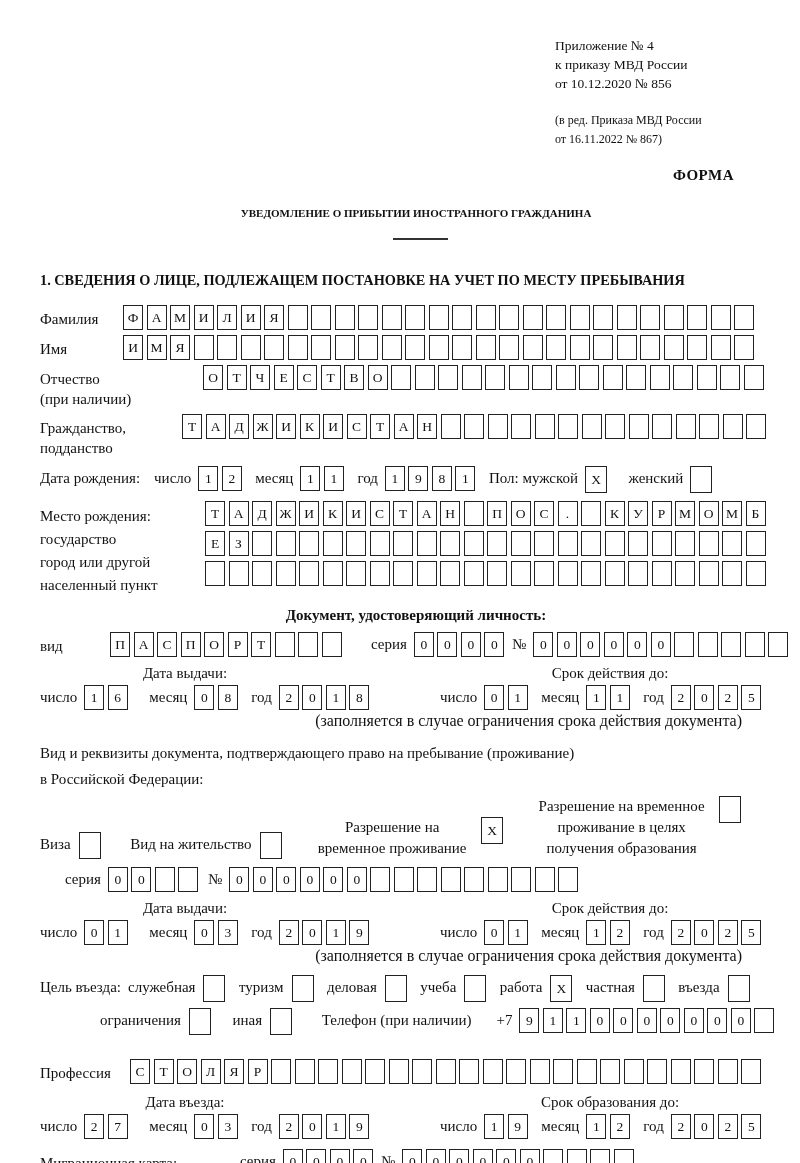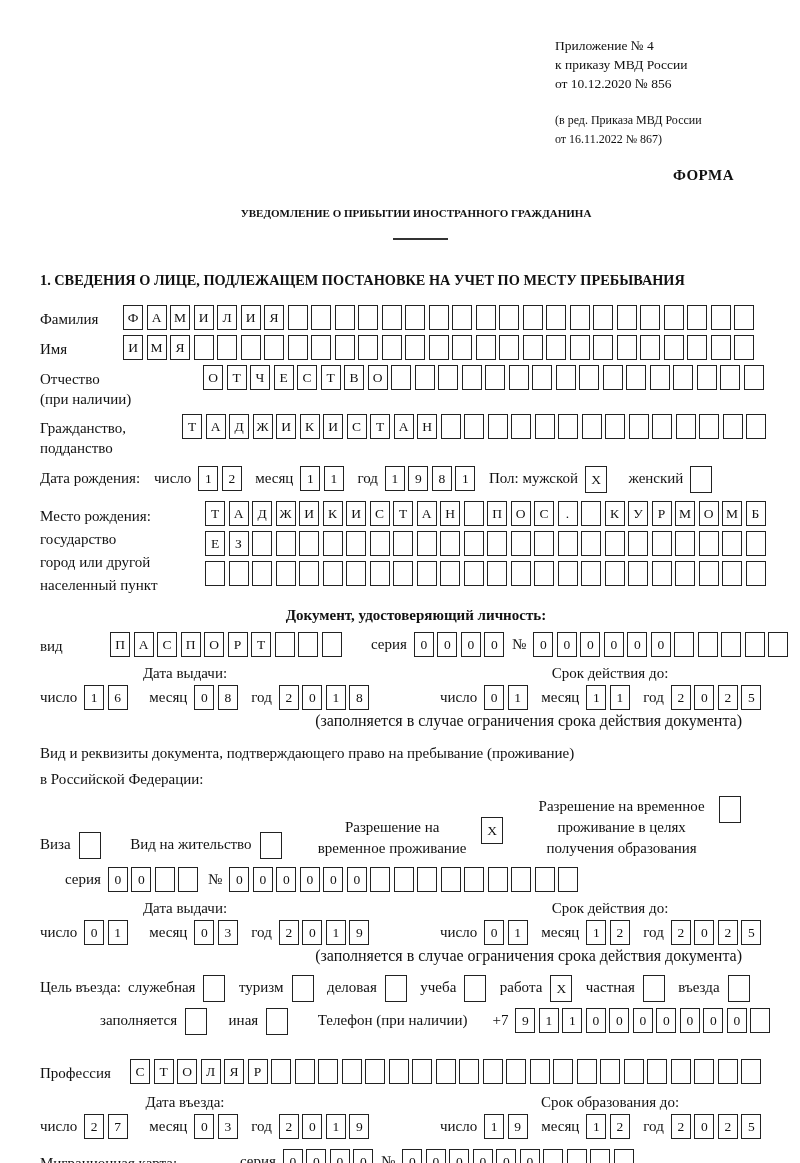--- a/index.html
+++ b/index.html
@@ -566,21 +566,21 @@
     <div class="opt" data-name="purpose-transit">
         <span class="t">въезда</span>
         <span class="cells" data-name="purpose-transit-checkbox">
           <span class="cell" data-name="checkbox"></span>
         </span>
       </div>
   </div>
 
   <div class="row" style="margin-left:60px;margin-top:6px" data-name="visit-purpose-row2">
     <div class="opt" data-name="purpose-humanitarian">
-        <span class="t">заполняется</span>
+        <span class="t">ограничения</span>
         <span class="cells" data-name="purpose-humanitarian-checkbox">
           <span class="cell" data-name="checkbox"></span>
         </span>
       </div>
     <div class="gap18"></div>
     <div class="opt" data-name="purpose-other">
         <span class="t">иная</span>
         <span class="cells" data-name="purpose-other-checkbox">
           <span class="cell" data-name="checkbox"></span>
         </span>

